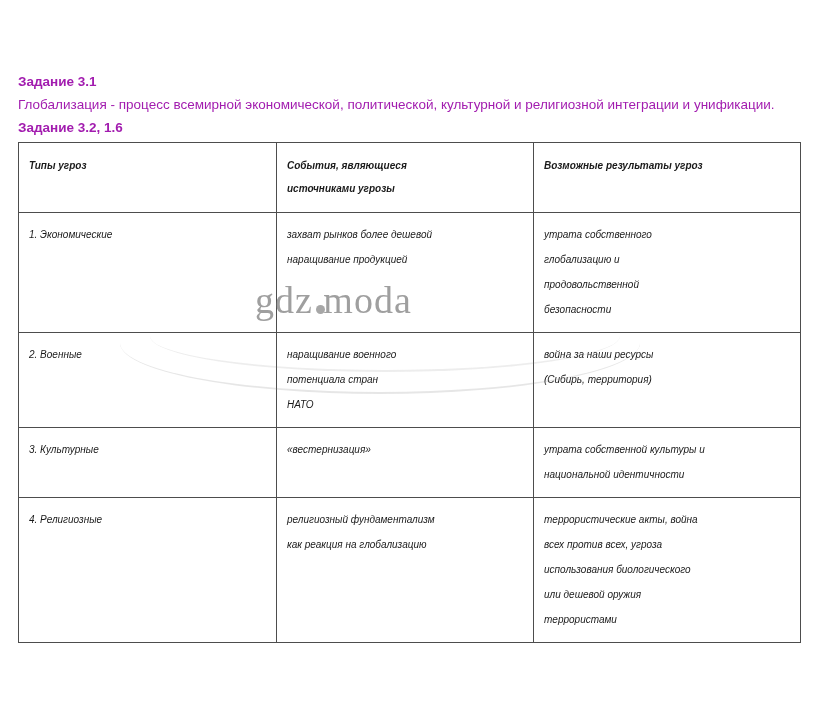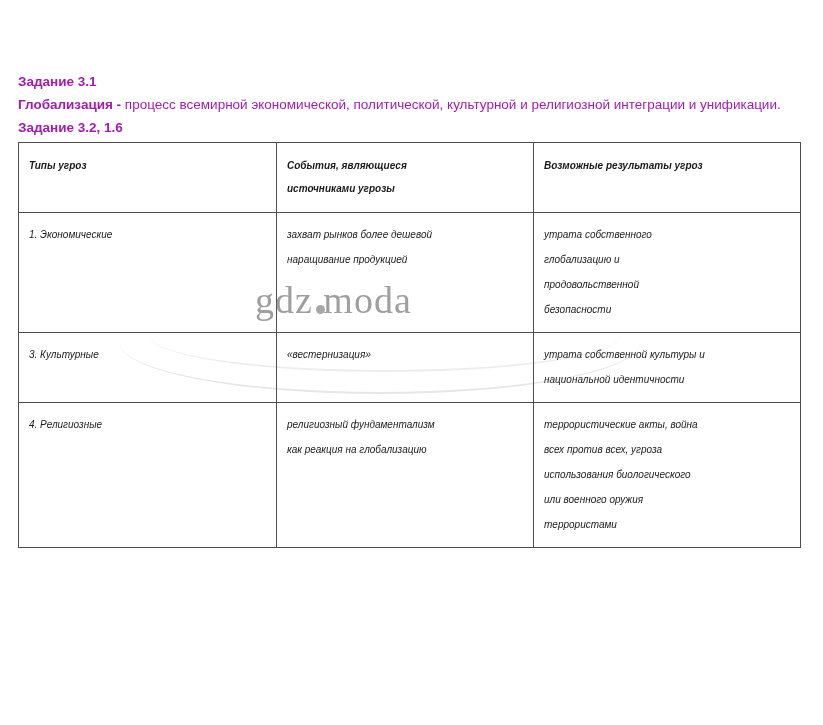--- a/index.html
+++ b/index.html
@@ -32,21 +32,21 @@
     line-height: 23px;
     color: #a21caf;
   }
   .intro .task-label {
     font-weight: bold;
   }
   .intro p {
     margin: 0;
   }
   .intro .term {
-    font-weight: bold;
+    font-weight: normal;
   }
   table.threats {
     border-collapse: collapse;
     width: 782px;
     margin-top: 3px;
     table-layout: fixed;
   }
   table.threats td, table.threats th {
     border: 1px solid #4d4d4d;
     vertical-align: top;
@@ -163,41 +163,53 @@
             <span class="cell-line">захват рынков более дешевой</span>
             <span class="cell-line">наращивание продукцией</span>
           </td>
           <td>
             <span class="cell-line">утрата собственного</span>
             <span class="cell-line">глобализацию и</span>
             <span class="cell-line">продовольственной</span>
             <span class="cell-line">безопасности</span>
           </td>
         </tr>
+        <tr class="row-mil">
+          <td class="type-cell">2. Военные</td>
+          <td>
+            <span class="cell-line">наращивание военного</span>
+            <span class="cell-line">потенциала стран</span>
+            <span class="cell-line">НАТО</span>
+          </td>
+          <td>
+            <span class="cell-line">война за наши ресурсы</span>
+            <span class="cell-line">(Сибирь, территория)</span>
+          </td>
+        </tr>
         <tr class="row-cult">
           <td class="type-cell">3. Культурные</td>
           <td>
             <span class="cell-line">«вестернизация»</span>
           </td>
           <td>
             <span class="cell-line">утрата собственной культуры и</span>
             <span class="cell-line">национальной идентичности</span>
           </td>
         </tr>
         <tr class="row-rel">
           <td class="type-cell">4. Религиозные</td>
           <td>
             <span class="cell-line">религиозный фундаментализм</span>
             <span class="cell-line">как реакция на глобализацию</span>
           </td>
           <td>
             <span class="cell-line">террористические акты, война</span>
             <span class="cell-line">всех против всех, угроза</span>
             <span class="cell-line">использования биологического</span>
-            <span class="cell-line">или военного оружия</span>
+            <span class="cell-line">или дешевой оружия</span>
             <span class="cell-line">террористами</span>
           </td>
         </tr>
       </tbody>
     </table>
 
   </div>
 
   <div class="watermark">
     <div class="wm-swoosh"></div>

